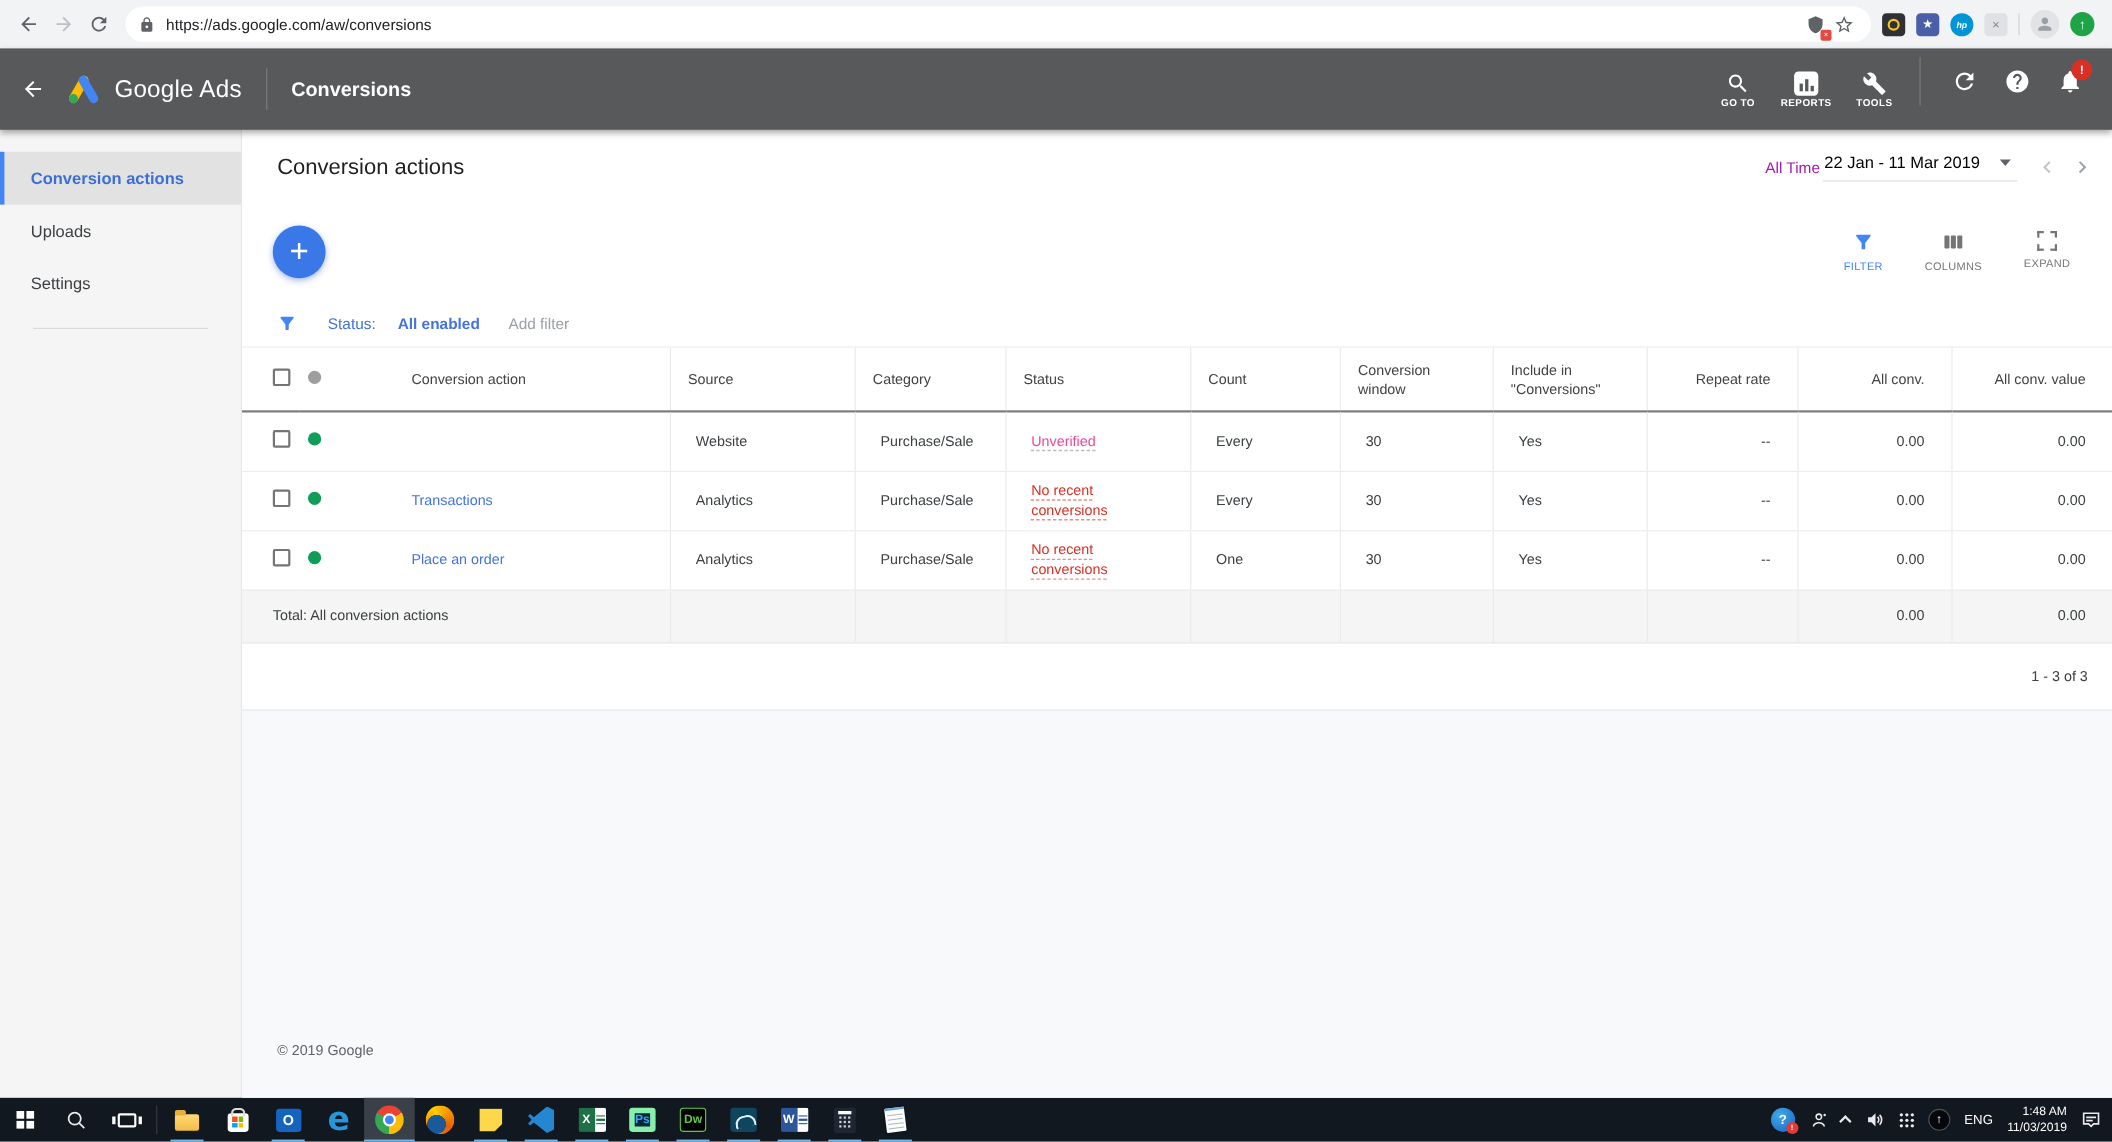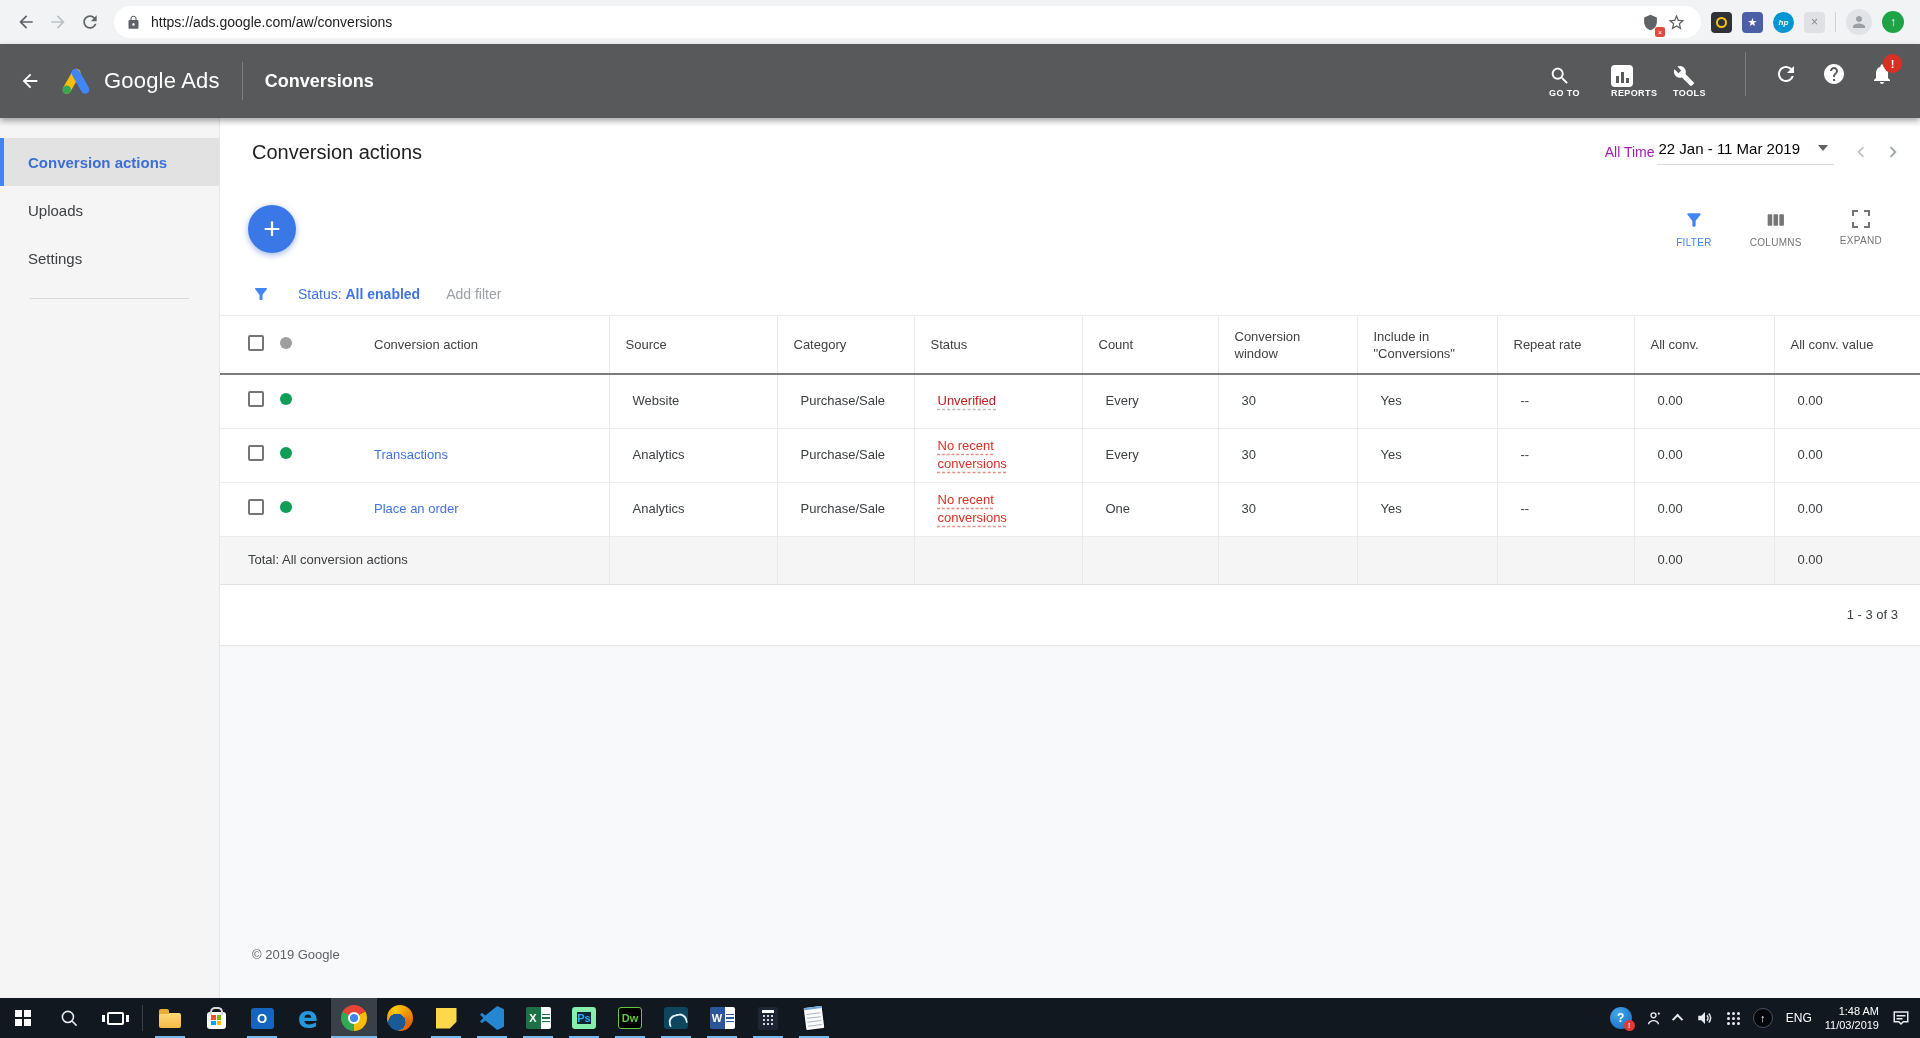--- a/index.html
+++ b/index.html
@@ -31,21 +31,21 @@
 
   
   .app-header{ height:74px; background:#58595b; color:#fff; display:flex; align-items:center;
                box-shadow:0 3px 6px rgba(0,0,0,.35); position:relative; z-index:6; flex:0 0 auto;}
   .hd-back{ width:40px; height:40px; margin-left:10px; display:flex; align-items:center; justify-content:center; }
   .hd-logo{ width:32px; height:32px; margin-left:10px; }
   .hd-product{ font-size:22px; font-weight:400; margin-left:12px; letter-spacing:.2px; }
   .hd-div{ width:1px; height:38px; background:#7c7d7f; margin:0 22px; }
   .hd-page{ font-size:18px; font-weight:700; }
   .hd-right{ margin-left:auto; display:flex; align-items:center; margin-right:14px; }
-  .hd-nav{ width:62px; display:flex; flex-direction:column; gap:1px; cursor:pointer; }
+  .hd-nav{ width:62px; display:flex; flex-direction:column; align-items:center; gap:1px; cursor:pointer; }
   .hd-nav svg{ width:22px; height:22px; }
   .hd-nav .lbl{ font-size:9px; font-weight:700; letter-spacing:.4px; }
   .hd-div2{ width:1px; height:44px; background:#7c7d7f; margin:0 16px 14px 10px; }
   .hd-ic{ width:48px; height:48px; display:flex; align-items:center; justify-content:center; position:relative; margin-bottom:14px;}
   .hd-ic svg{ width:24px; height:24px; }
   .bell-badge{ position:absolute; top:4px; right:4px; width:19px; height:19px; border-radius:50%; background:#d93025;
                color:#fff; font-size:11px; font-weight:700; display:flex; align-items:center; justify-content:center; }
   .reports-box{ width:22px; height:22px; background:#fff; border-radius:4px; display:flex; align-items:flex-end; justify-content:center; gap:2px; padding-bottom:4px;}
   .reports-box i{ width:3px; background:#58595b; }
 
@@ -79,39 +79,39 @@
   .expand-ic{ width:18px; height:18px; position:relative; }
   .expand-ic i{ position:absolute; width:6px; height:6px; border:2px solid #757575; }
   .expand-ic i:nth-child(1){ top:0; left:0; border-right:none; border-bottom:none; }
   .expand-ic i:nth-child(2){ top:0; right:0; border-left:none; border-bottom:none; }
   .expand-ic i:nth-child(3){ bottom:0; left:0; border-right:none; border-top:none; }
   .expand-ic i:nth-child(4){ bottom:0; right:0; border-left:none; border-top:none; }
 
   .filter-row{ height:44px; display:flex; align-items:center; padding-left:32px; border-bottom:1px solid #ececec; }
   .filter-row svg{ width:18px; height:18px; }
   .filter-status{ font-size:14px; color:#4273df; margin-left:28px; cursor:pointer; }
-  .filter-status b{ font-weight:700; }
+  .filter-status b{ font-weight:700;margin-left:16px; }
   .add-filter{ font-size:14px; color:#9aa0a6; margin-left:26px; cursor:pointer; }
 
   
   table{ border-collapse:collapse; table-layout:fixed; width:100%; font-size:13px; color:#3c4043; }
   thead th{ height:58px; font-weight:400; color:#424242; text-align:left; vertical-align:middle;
             border-bottom:2px solid #7d7d7d; padding:0 16px; line-height:17px; }
   tbody td{ height:54px; vertical-align:middle; border-bottom:1px solid #ececec; padding:0 23px; line-height:18px; }
   .sep{ border-left:1px solid #e9e9e9; }
-  .num{ text-align:left; padding-right:24px; }
+  .num{ text-align:right; padding-right:24px; }
   .c-check{ padding-left:28px !important; width:52px; }
   .c-dot{ padding-left:8px !important; }
   .c-name{ padding-left:54px !important; }
   .check{ width:16px; height:16px; border:2px solid #757575; border-radius:2px; display:inline-block; cursor:pointer; }
   .dot{ width:12px; height:12px; border-radius:50%; display:inline-block; }
   .dot.gray{ background:#9e9e9e; }
   .dot.green{ background:#0f9d58; }
   .link{ color:#4273df; cursor:pointer; }
-  .st-unverified{ color:#b91c1c; text-decoration:underline dashed #b9bdc1; text-underline-offset:4px; }
+  .st-unverified{ color:#ec4899; text-decoration:underline dashed #b9bdc1; text-underline-offset:4px; }
   .st-bad{ color:#d93025; text-decoration:underline dashed rgba(217,48,37,.55); text-underline-offset:4px; }
   tr.total td{ background:#f5f5f5; height:48px; border-top:1px solid #e6e6e6; border-bottom:1px solid #e2e2e2; }
   .c-total{ padding-left:28px !important; }
 
   .pagination-row{ height:60px; display:flex; align-items:center; justify-content:flex-end;
                    padding-right:22px; font-size:13px; color:#3c4043; }
   .content-rest{ flex:1; background:#f8f9fa; border-top:1px solid #e6e6e6; position:relative; }
   .copyright{ position:absolute; left:32px; bottom:36px; font-size:13px; color:#5f6368; }
 
   

